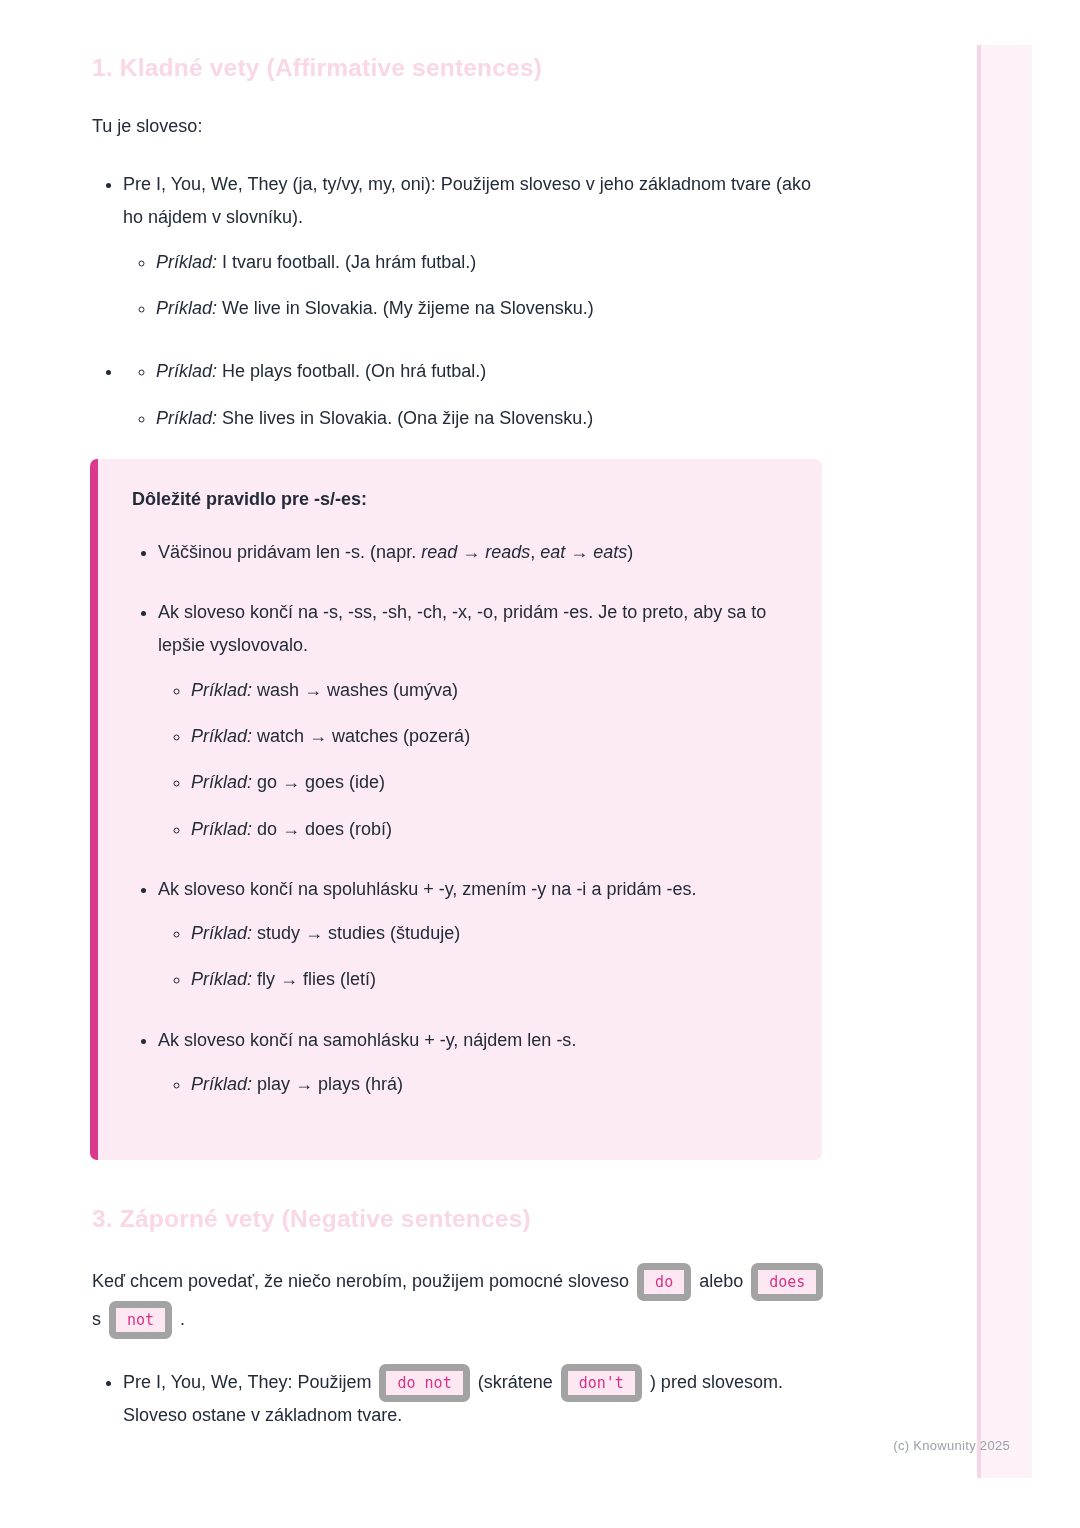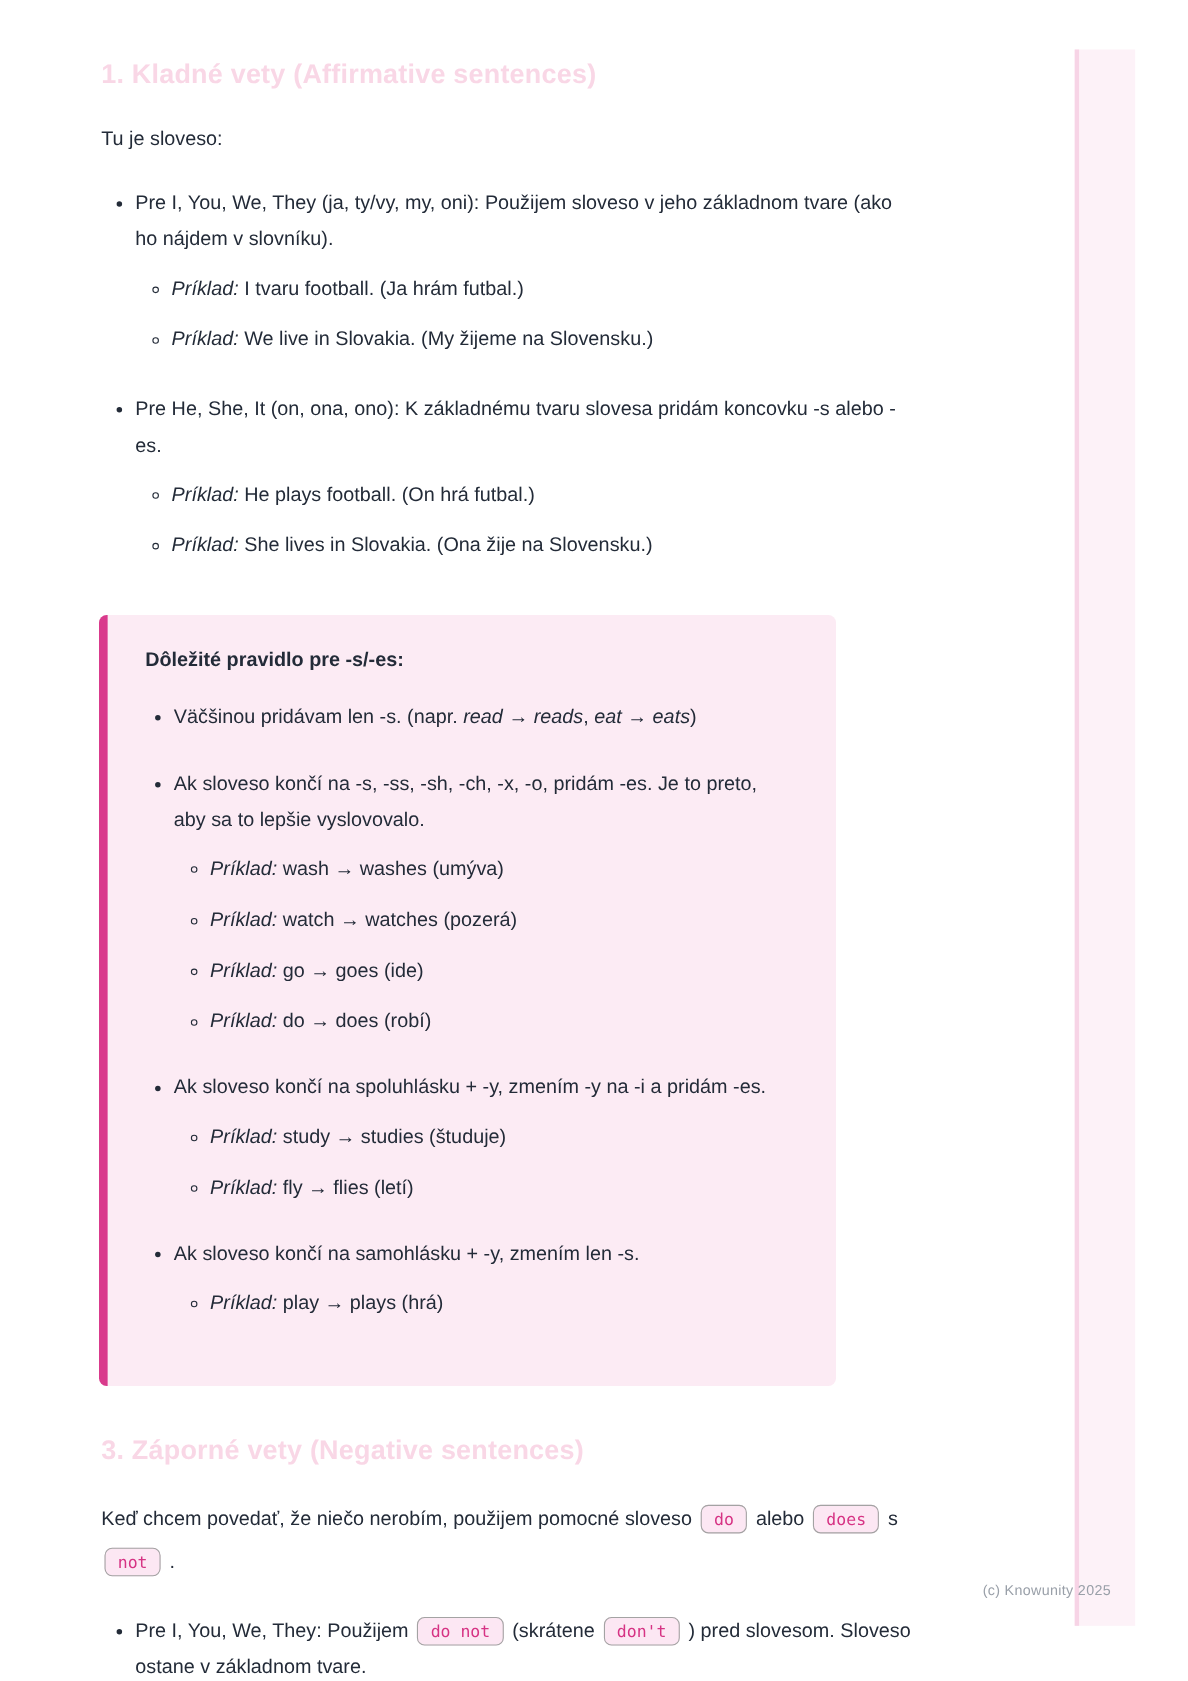--- a/index.html
+++ b/index.html
@@ -34,25 +34,25 @@
   ul.rules>li{margin-bottom:30px;line-height:1.85;}
   ul.rules>li:last-child{margin-bottom:0;}
   ul.sublist{list-style:circle;margin:11px 0 0 0;padding-left:33px;}
   ul.sublist>li{margin-bottom:13px;line-height:1.85;}
   ul.sublist>li:last-child{margin-bottom:4px;}
   .run-b{font-weight:400;}
   .run-i{font-style:italic;}
   .run-c{
     font-family:"DejaVu Sans Mono","Liberation Mono",monospace;
     background:var(--code-background);color:var(--code-text);
-    border:1px solid #a3a3a3;border-radius:7px;
+    border:7px solid #a3a3a3;border-radius:7px;
     padding:3px 11px;font-size:15px;white-space:nowrap;margin:1px 3px;
   }
   .callout{
-    margin-top:46px;margin-left:-2px;width:670px;
+    margin-top:24px;margin-left:-2px;width:732px;
     background:var(--callout-background);
     border-left:8px solid var(--callout-accent);
     border-radius:7px;
     padding:26px 38px 32px 34px;
   }
   .callout-title{font-weight:700;line-height:1.6;}
   .callout ul.rules{margin-top:22px;padding-left:26px;}
   .callout ul.rules>li{margin-bottom:27px;}
   .side-strip{
     position:absolute;left:977px;top:45px;width:55px;height:1433px;
@@ -75,21 +75,20 @@
 
   <ul class="rules">
       <li>
         <div><span class="run-b">Pre I, You, We, They (ja, ty/vy, my, oni):</span><span> Použijem sloveso v jeho základnom tvare (ako ho nájdem v slovníku).</span></div>
         <ul class="sublist">
           <li><span class="run-i">Príklad:</span><span> I </span><span class="run-b">tvaru</span><span> football. (Ja hrám futbal.)</span></li>
           <li><span class="run-i">Príklad:</span><span> We </span><span class="run-b">live</span><span> in Slovakia. (My žijeme na Slovensku.)</span></li>
         </ul>
       </li>
       <li>
-        <div><span class="run-b">Pre He, She, It (on, ona, ono):</span><span> K základnému tvaru slovesa pridám koncovku </span><span class="run-b">-s</span><span> alebo </span><span class="run-b">-es</span><span>.</span></div>
         <ul class="sublist">
           <li><span class="run-i">Príklad:</span><span> He </span><span class="run-b">plays</span><span> football. (On hrá futbal.)</span></li>
           <li><span class="run-i">Príklad:</span><span> She </span><span class="run-b">lives</span><span> in Slovakia. (Ona žije na Slovensku.)</span></li>
         </ul>
       </li>
     </ul>
 
   <div class="callout">
     <div class="callout-title">Dôležité pravidlo pre -s/-es:</div>
     <ul class="rules">
@@ -106,21 +105,21 @@
           </ul>
         </li>
         <li>
           <div><span>Ak sloveso končí na </span><span class="run-b">spoluhlásku + -y</span><span>, zmením </span><span class="run-b">-y</span><span> na </span><span class="run-b">-i</span><span> a pridám </span><span class="run-b">-es</span><span>.</span></div>
           <ul class="sublist">
             <li><span class="run-i">Príklad:</span><span> study → stud</span><span class="run-b">ies</span><span> (študuje)</span></li>
             <li><span class="run-i">Príklad:</span><span> fly → fl</span><span class="run-b">ies</span><span> (letí)</span></li>
           </ul>
         </li>
         <li>
-          <div><span>Ak sloveso končí na </span><span class="run-b">samohlásku + -y</span><span>, zmením len </span><span class="run-b">-s</span><span>.</span></div>
+          <div><span>Ak sloveso končí na </span><span class="run-b">samohlásku + -y</span><span>, nájdem len </span><span class="run-b">-s</span><span>.</span></div>
           <ul class="sublist">
             <li><span class="run-i">Príklad:</span><span> play → play</span><span class="run-b">s</span><span> (hrá)</span></li>
           </ul>
         </li>
       </ul>
   </div>
 
   <h2 class="section-title" id="section2-title">3. Záporné vety (Negative sentences)</h2>
 
   <p class="para"><span>Keď chcem povedať, že niečo nerobím, použijem pomocné sloveso </span><span class="run-c">do</span><span> alebo </span><span class="run-c">does</span><span> s </span><span class="run-c">not</span><span> .</span></p>

